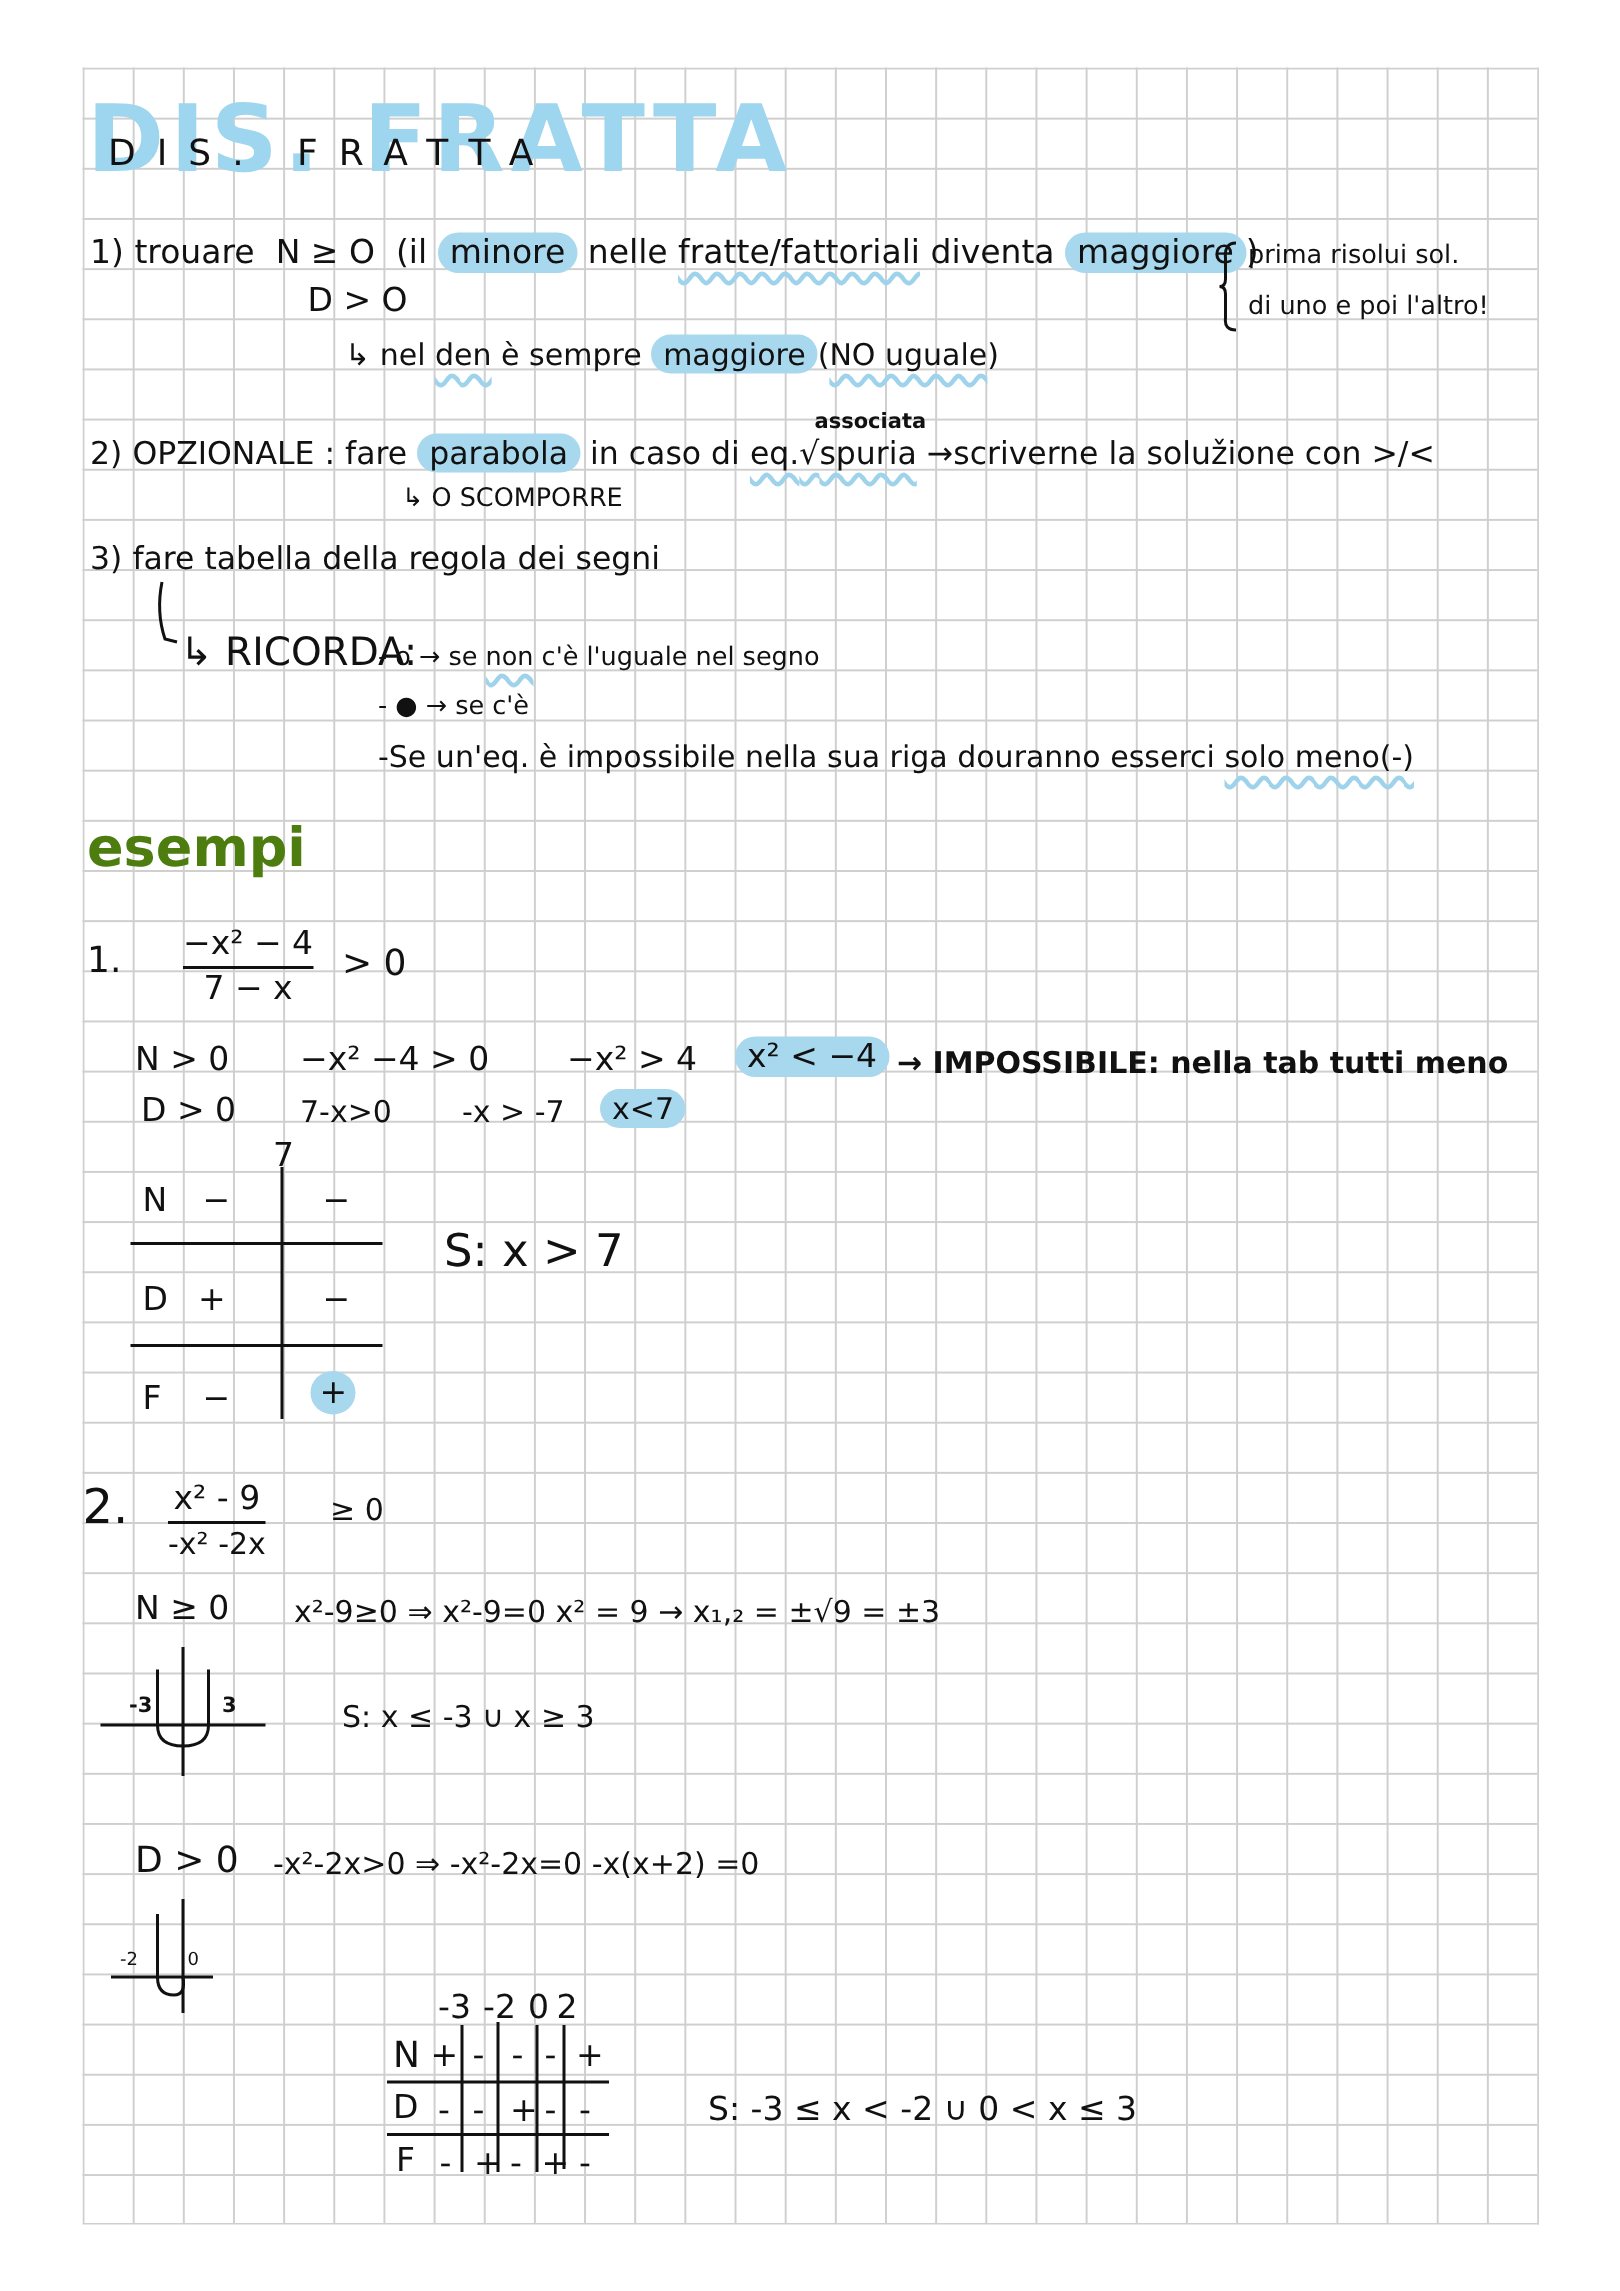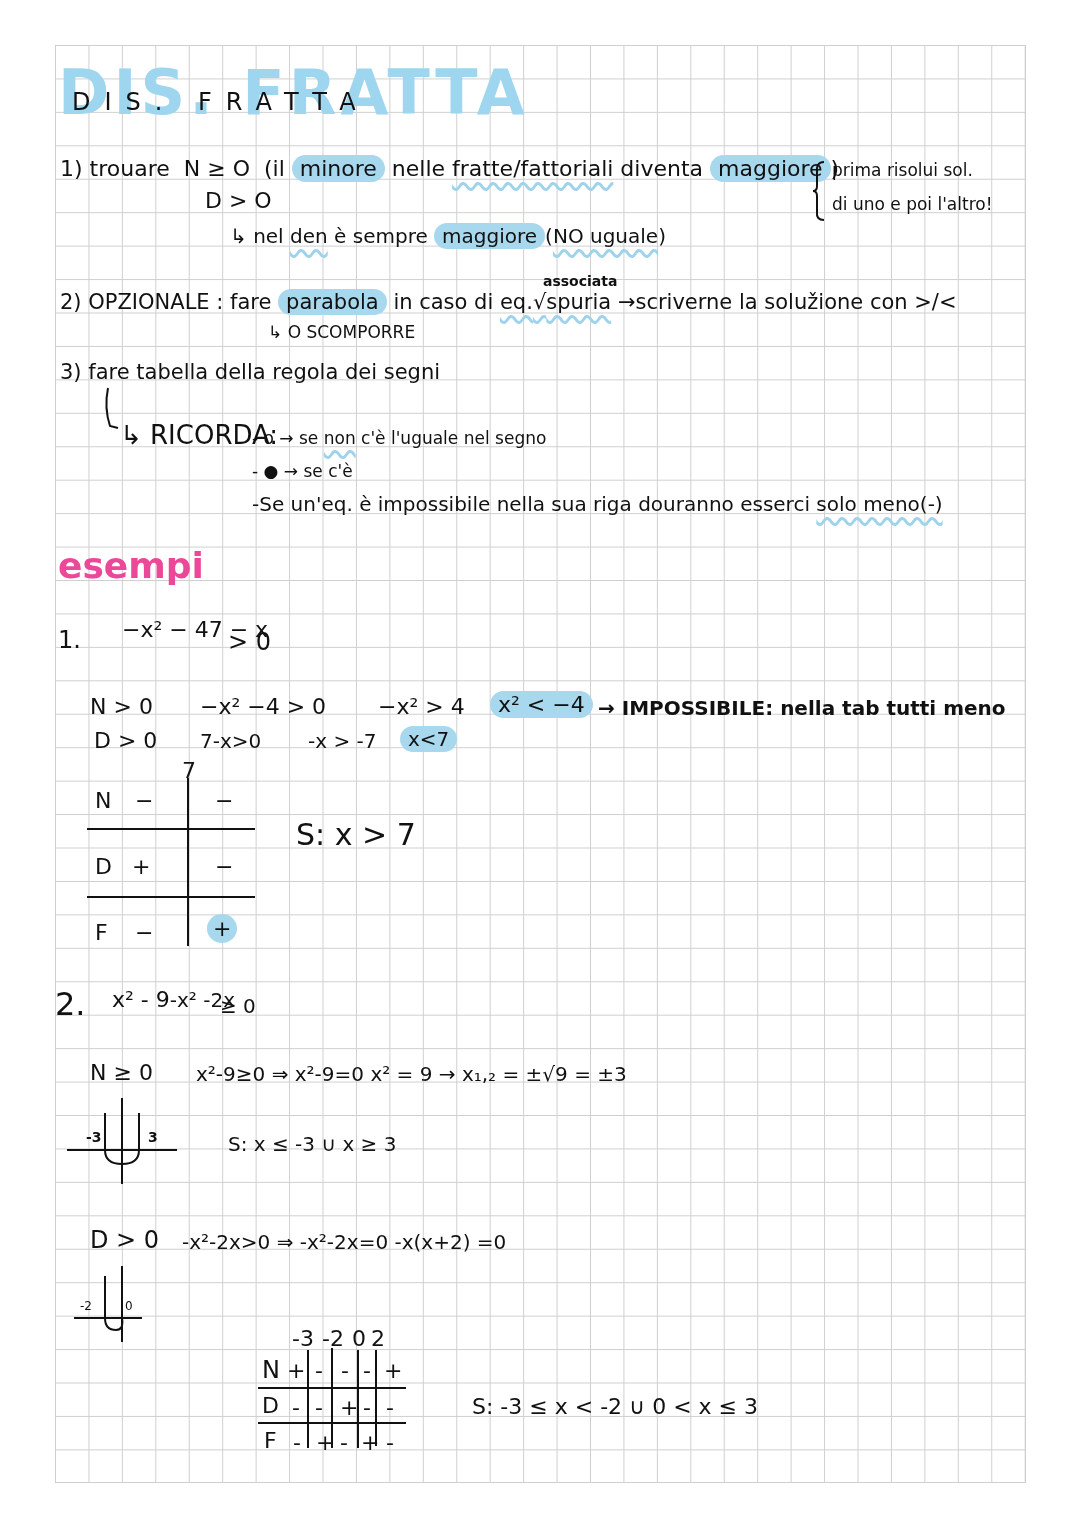--- a/index.html
+++ b/index.html
@@ -13,24 +13,24 @@
       linear-gradient(to bottom, #cfcfcf 1px, transparent 1px);
     background-size:33.45px 33.45px;
     border-right:1px solid #cfcfcf; border-bottom:1px solid #cfcfcf;
   }
   .t { position:absolute; white-space:nowrap; font-family:"DejaVu Sans", sans-serif; font-size:22px; line-height:1; color:#111; }
   .sm { font-size:17px; }
   .xs { font-size:14px;font-weight:bold; }
   .title-bg { position:absolute; left:58px; top:62px; font-family:"DejaVu Sans", sans-serif; font-weight:bold;
               font-size:62px; color:#9fd6ef; letter-spacing:4px; line-height:1; }
   .title-fg { position:absolute; left:72px; top:88px; font-size:24px; letter-spacing:14px; color:#111; }
-  .esempi { position:absolute; left:58px; top:548px; font-weight:bold; font-size:36px; color:#ec4899; line-height:1; }
+  .esempi { position:absolute; left:58px; top:548px; font-weight:bold; font-size:36px; color:#4d7c0f; line-height:1; }
   .hl { background:#a8d8ee; border-radius:14px; padding:1px 8px; }
   .wavy { text-decoration: underline wavy #9fd3ec; text-decoration-thickness:3px; text-underline-offset:6px; }
-  .frac { position:absolute; display:flex; align-items:center; }
+  .frac { position:absolute; display:flex; flex-direction:column; align-items:center; }
   .frac .num, .frac .den { font-size:22px; line-height:1.1; white-space:nowrap; }
   .frac .bar { height:2px; background:#111; width:100%; margin:2px 0; }
   .vline { position:absolute; background:#111; width:2px; }
   .hline { position:absolute; background:#111; height:2px; }
   .tcell { position:absolute; font-size:22px; line-height:1; }
   .circ { background:#a8d8ee; border-radius:50%; padding:2px 6px; }
   svg { position:absolute; overflow:visible; }
 </style>
 </head>
 <body>

